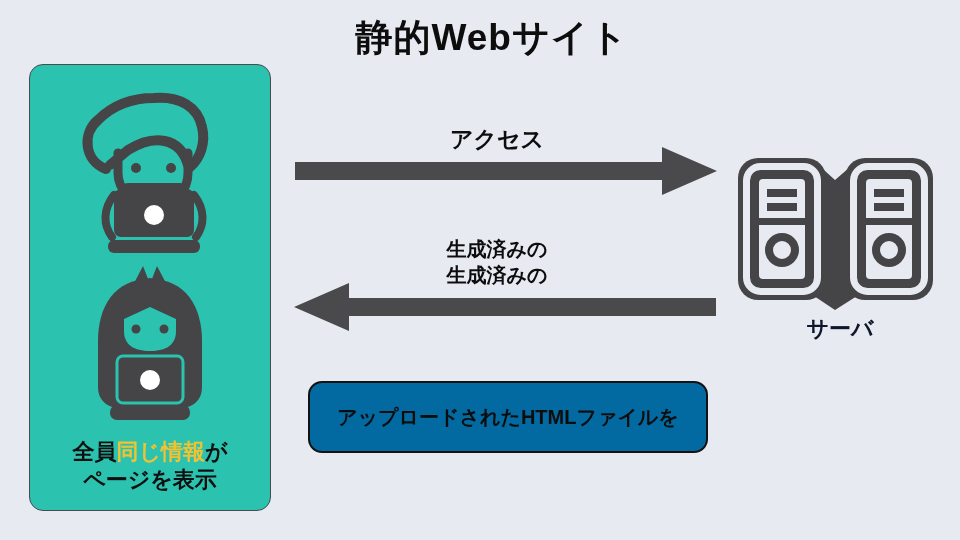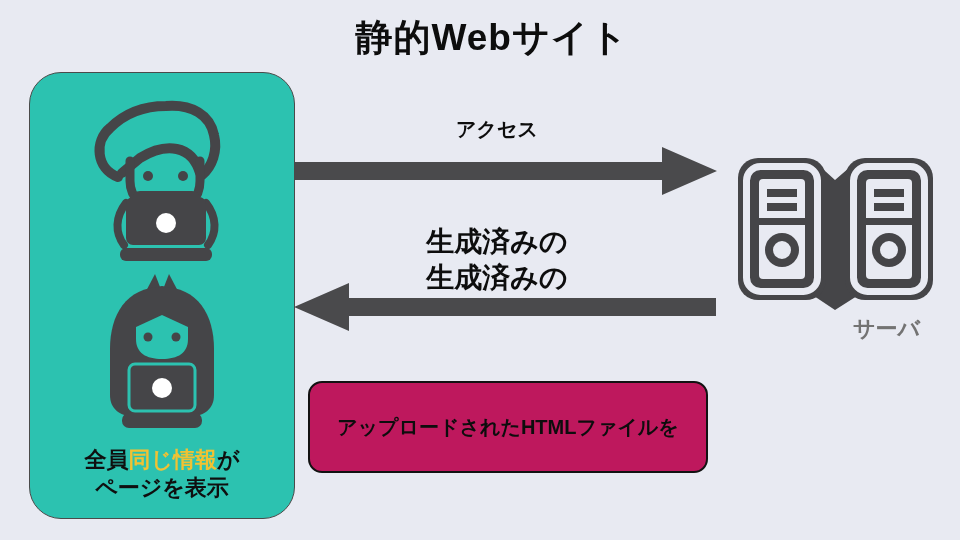--- a/index.html
+++ b/index.html
@@ -7,50 +7,50 @@
     position:relative;width:960px;height:540px;background:#e8eaf2;
     font-family:"Liberation Sans","DejaVu Sans",sans-serif;
     font-weight:700;color:#111;overflow:hidden;
   }
   .title{
     position:absolute;top:13px;left:12px;width:100%;text-align:center;
     font-size:37px;letter-spacing:1px;color:#0d0d0d;
   }
   
   .panel{
-    position:absolute;left:29px;top:72px;width:240px;height:445px;
-    background:#2cc2b0;border:1.5px solid #4a4a4a;border-radius:32px;padding-left:24px;
+    position:absolute;left:29px;top:64px;width:240px;height:445px;
+    background:#2cc2b0;border:1.5px solid #4a4a4a;border-radius:14px;
   }
   .user-icon{position:absolute;left:50%;transform:translateX(-50%);}
   .user1{top:12px;}
   .user2{top:198px;}
   .panel-caption{
     position:absolute;bottom:16px;left:0;width:100%;text-align:center;
     font-size:22px;line-height:1.28;color:#0f0f0f;
   }
   .hl{color:#f1c232;}
   
   .arrow{position:absolute;}
   .arrow-right{left:295px;top:145px;}
   .arrow-left{left:288px;top:281px;}
   .arrow-label{
     position:absolute;left:377px;width:240px;text-align:center;color:#0d0d0d;
   }
-  .lbl-access{top:116px;font-size:20px;}
-  .lbl-response{top:224px;font-size:28px;line-height:1.3;}
+  .lbl-access{top:124px;font-size:23px;}
+  .lbl-response{top:236px;font-size:20px;line-height:1.3;}
   
   .server{position:absolute;left:738px;top:158px;}
   .server-label{
-    position:absolute;left:760px;top:314px;width:160px;text-align:right;
-    font-size:22px;color:#737373;
+    position:absolute;left:760px;top:314px;width:160px;text-align:center;
+    font-size:22px;color:#0f172a;
   }
   
   .note{
-    position:absolute;left:308px;top:381px;width:400px;height:92px;
-    background:#be185d;border:2px solid #121212;border-radius:14px;
+    position:absolute;left:308px;top:381px;width:400px;height:72px;
+    background:#0369a1;border:2px solid #121212;border-radius:14px;
     display:flex;flex-direction:column;justify-content:center;align-items:center;
     font-size:20px;line-height:1.32;text-align:center;color:#0d0d0d;
     box-sizing:border-box;
   }
 </style>
 </head>
 <body>
 
 <div class="canvas">
 

